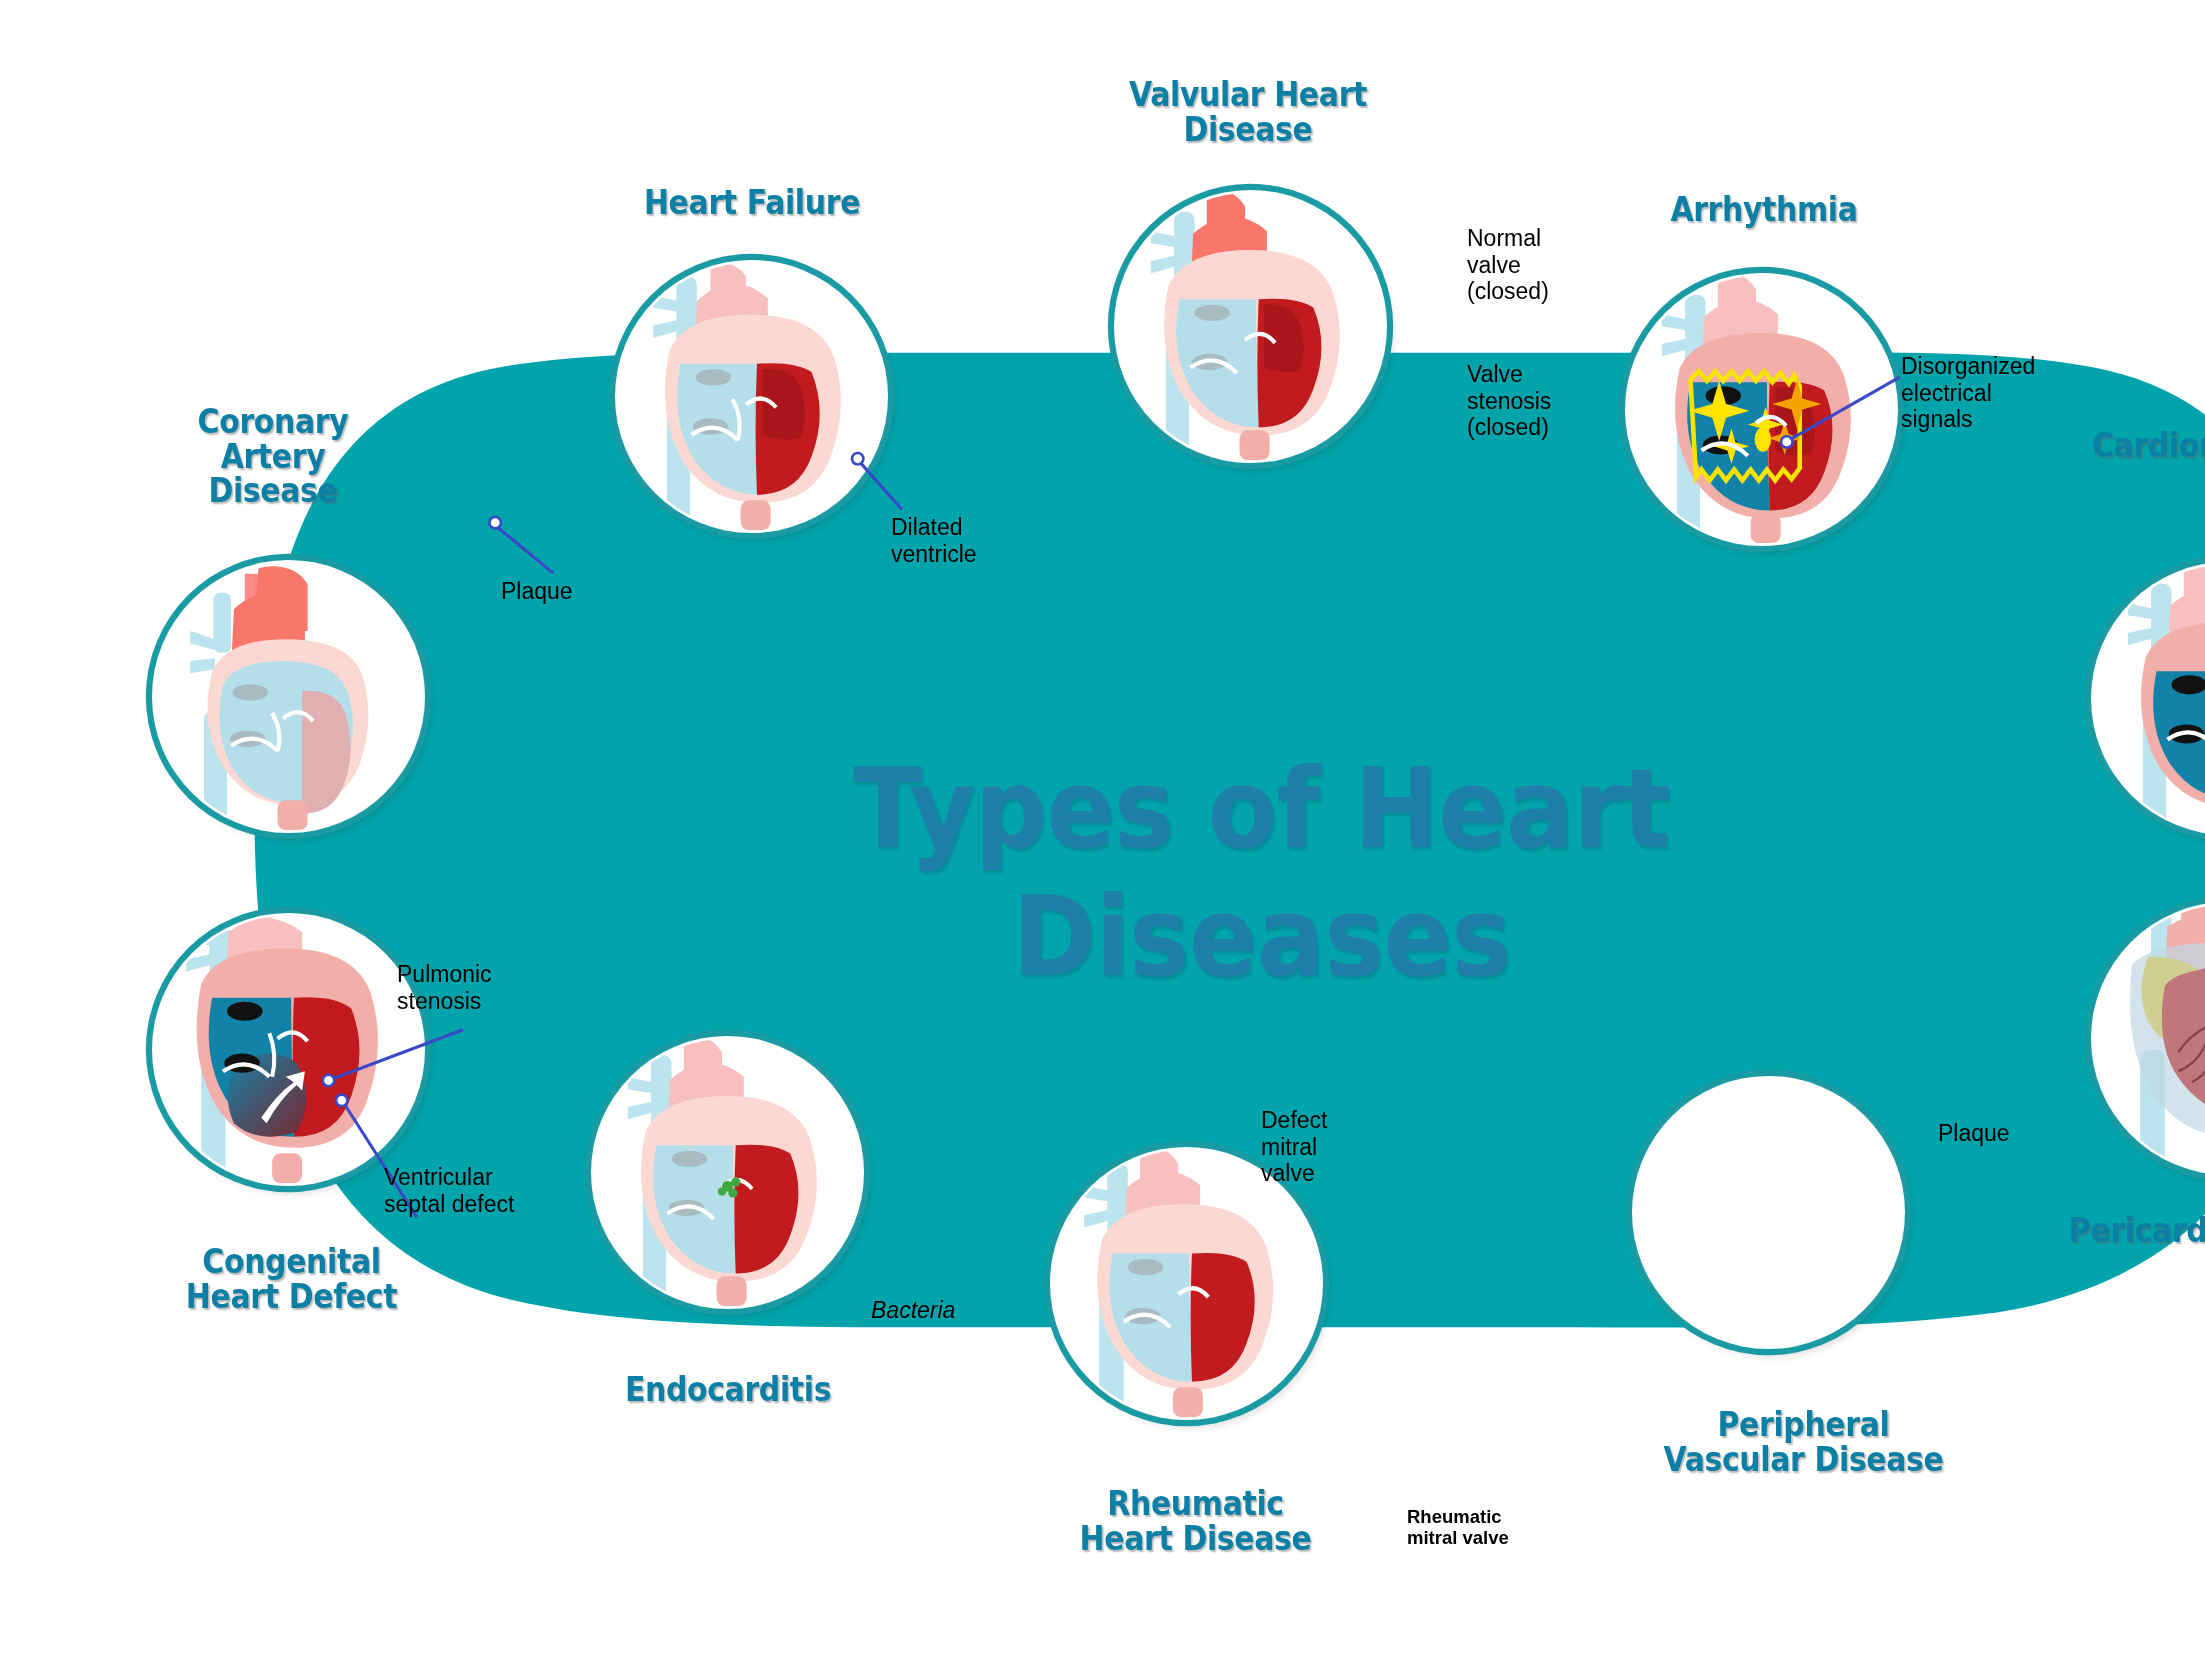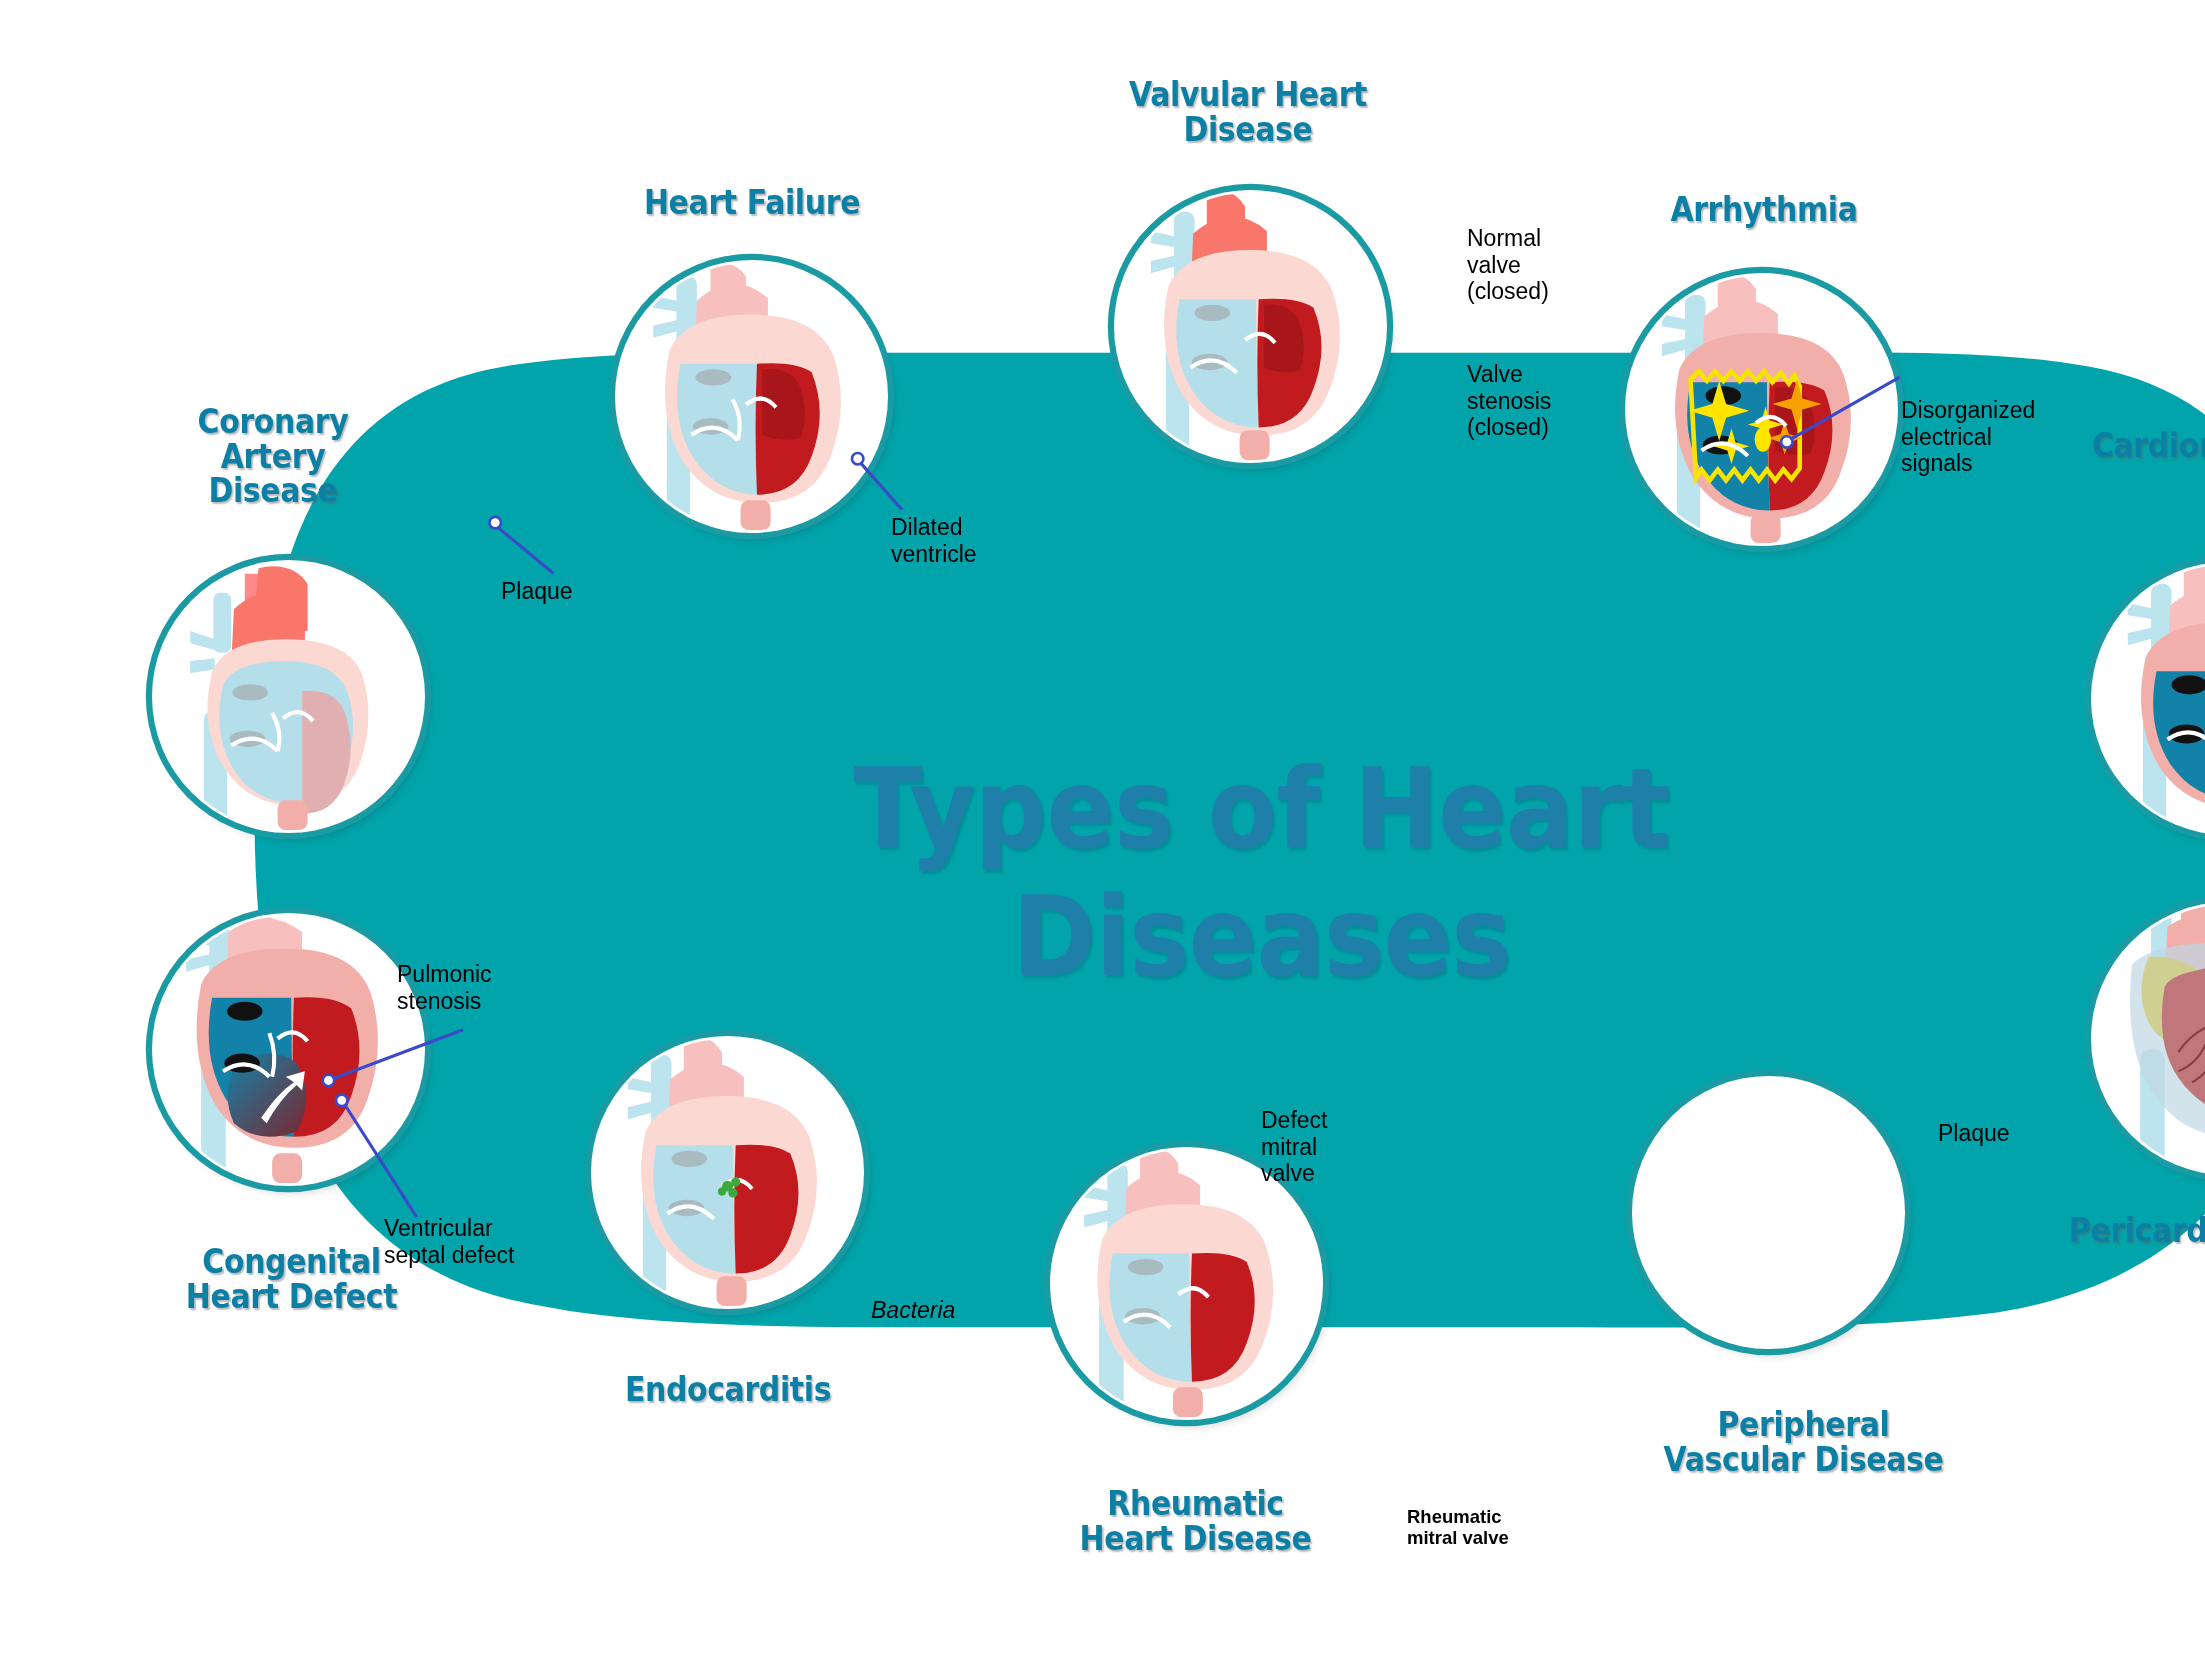--- a/index.html
+++ b/index.html
@@ -283,21 +283,21 @@
         </g>
       </svg>
     </div>
 
     <svg class="leader" viewBox="0 0 5692 3773" style="left:0;top:0;width:2510px;height:1664px;">
       <circle cx="4052" cy="1002" r="13" fill="#fff" stroke="#3A49C8" stroke-width="6"></circle>
       <line x1="4060" y1="996" x2="4308" y2="855" stroke="#3A49C8" stroke-width="7"></line>
     </svg>
 
     <div class="sec-title c" style="left:1623px;top:192px;width:282px;font-size:34px;">Arrhythmia</div>
-    <div class="callout" style="left:1901px;top:353px;margin-top:44px;">Disorganized
+    <div class="callout" style="left:1901px;top:353px;">Disorganized
 electrical signals</div>
   </div>
 
   <div class="node">
     <div class="circle-wrap" style="left:2091px;top:562px;width:273px;height:273px;">
       <div class="ring"></div>
       <svg class="heart-svg" viewBox="0 0 200 200">
         <defs>
             <clipPath id="cl5">
               <circle cx="100" cy="100" r="98"></circle>
@@ -619,18 +619,18 @@
       <circle cx="745" cy="2450" r="13" fill="#fff" stroke="#3A49C8" stroke-width="6"></circle>
       <line x1="755" y1="2446" x2="1050" y2="2335" stroke="#3A49C8" stroke-width="7"></line>
       <circle cx="775" cy="2495" r="13" fill="#fff" stroke="#3A49C8" stroke-width="6"></circle>
       <line x1="782" y1="2505" x2="945" y2="2760" stroke="#3A49C8" stroke-width="7"></line>
     </svg>
 
     <div class="sec-title c" style="left:137px;top:1244px;width:309px;font-size:34px;">Congenital
 Heart Defect</div>
     <div class="callout c" style="left:397px;top:961px;width:150px;">Pulmonic
 stenosis</div>
-    <div class="callout c" style="left:384px;top:1215px;width:176px;">Ventricular
+    <div class="callout c" style="left:384px;top:1164px;width:176px;">Ventricular
 septal defect</div>
   </div>
 
 </div>
 
 
 </body></html>

